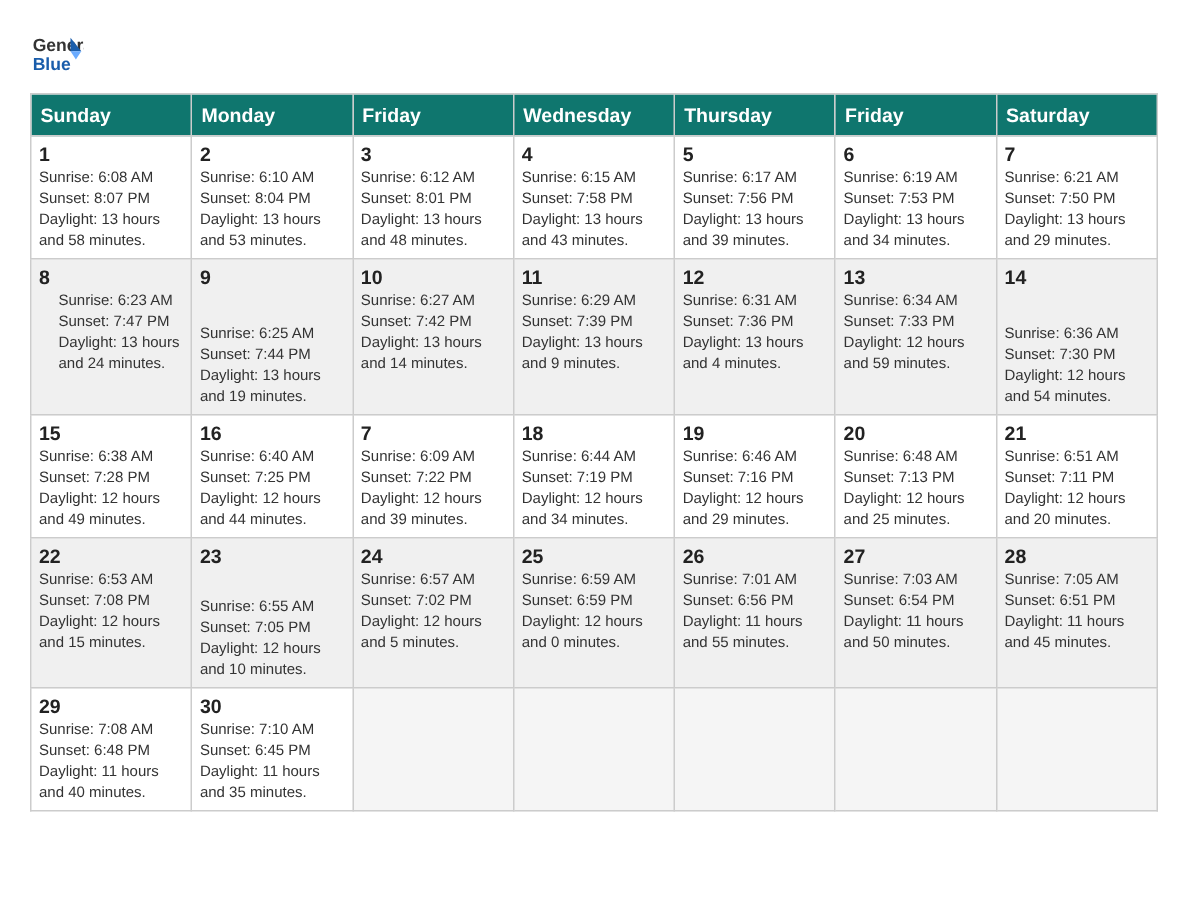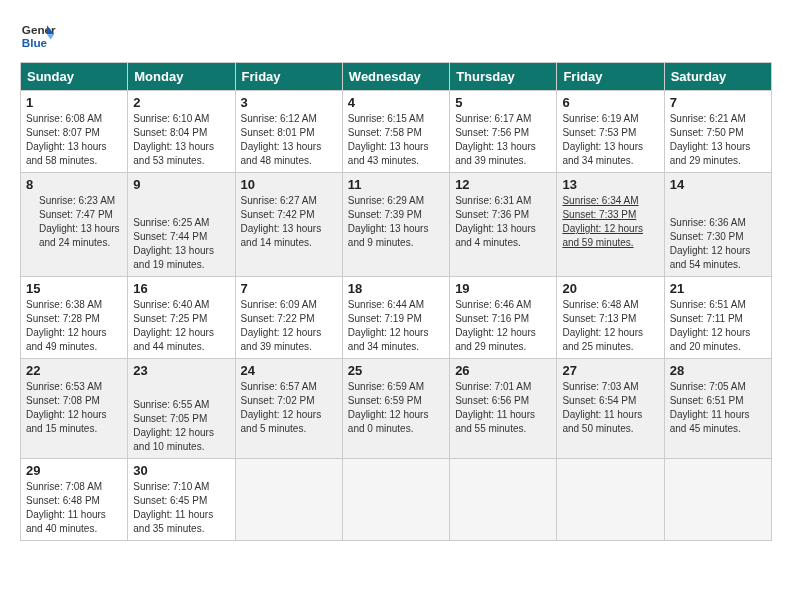--- a/index.html
+++ b/index.html
@@ -202,21 +202,21 @@
           </td>
           <td>
             <span class="day-num">12</span>
             <div class="day-info" style="white-space: pre-line;">Sunrise: 6:31 AM
 Sunset: 7:36 PM
 Daylight: 13 hours
 and 4 minutes.</div>
           </td>
           <td>
             <span class="day-num">13</span>
-            <div class="day-info" style="white-space: pre-line; text-decoration: underline;">Sunrise: 6:34 AM
+            <div class="day-info" style="white-space: pre-line;">Sunrise: 6:34 AM
 Sunset: 7:33 PM
 Daylight: 12 hours
 and 59 minutes.</div>
           </td>
           <td>
             <span class="day-num">14</span>
             <div class="day-info" style="white-space: pre-line; margin-top: 24px;">Sunrise: 6:36 AM
 Sunset: 7:30 PM
 Daylight: 12 hours
 and 54 minutes.</div>

